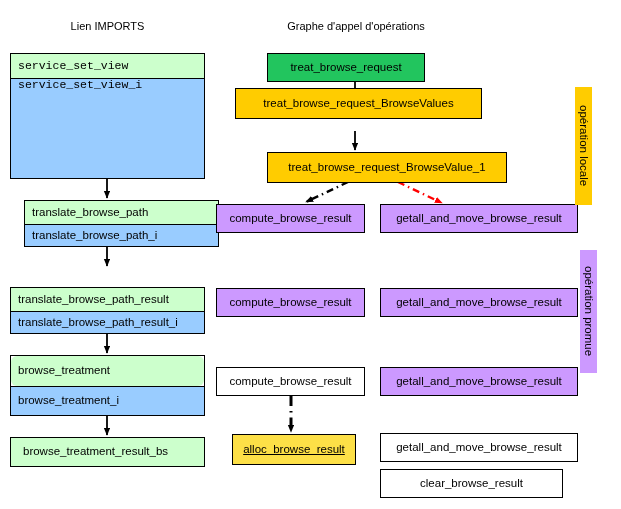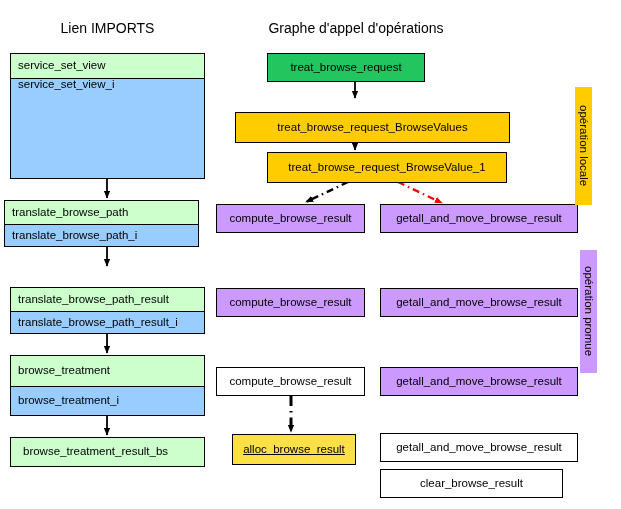--- a/index.html
+++ b/index.html
@@ -12,21 +12,21 @@
   }
   #canvas {
     position: relative;
     width: 621px;
     height: 509px;
     background: #ffffff;
     overflow: hidden;
   }
   .col-title {
     position: absolute;
-    font-size: 14px;
+    font-size: 11px;
     color: #000000;
     white-space: nowrap;
     text-align: center;
   }
   .node {
     position: absolute;
     box-sizing: border-box;
     border: 1.6px solid #000000;
     font-size: 11.5px;
     color: #000000;
@@ -121,45 +121,45 @@
       <line x1="355" y1="131" x2="355" y2="150" stroke="#000000" stroke-width="1.8" marker-end="url(#arrow-black)"></line>
 
       <line x1="348" y1="182" x2="306" y2="202" stroke="#000000" stroke-width="2.4" stroke-dasharray="7,4,1.5,4" marker-end="url(#arrow-black)"></line>
 
       <line x1="398" y1="182" x2="442" y2="203" stroke="#ff0000" stroke-width="2.4" stroke-dasharray="7,4,1.5,4" marker-end="url(#arrow-red)"></line>
 
       <line x1="291" y1="396" x2="291" y2="432" stroke="#000000" stroke-width="3" stroke-dasharray="10,5,1.5,5" marker-end="url(#arrow-black)"></line>
     </g>
   </svg>
 
-  <div class="stack" style="left:10px; top:53px; width:195px; height:126px;">
+  <div class="stack" style="left:10px; top:53px; width:195px; height:126px;font-family:Liberation Mono, monospace;">
     <div class="stack-part" style="height:24px; background:#ccffcc;">service_set_view</div>
     <div class="stack-part sep" style="flex:1; align-items:flex-start; background:#99ccff;">service_set_view_i</div>
   </div>
 
-  <div class="stack" style="left:4px; top:200px; width:195px; height:47px;">
+  <div class="stack" style="left:24px; top:200px; width:195px; height:47px;">
     <div class="stack-part" style="height:23px; background:#ccffcc;">translate_browse_path</div>
     <div class="stack-part sep" style="flex:1; background:#99ccff;">translate_browse_path_i</div>
   </div>
 
   <div class="stack" style="left:10px; top:287px; width:195px; height:47px;">
     <div class="stack-part" style="height:23px; background:#ccffcc;">translate_browse_path_result</div>
     <div class="stack-part sep" style="flex:1; background:#99ccff;">translate_browse_path_result_i</div>
   </div>
 
   <div class="stack" style="left:10px; top:355px; width:195px; height:61px;">
-    <div class="stack-part" style="height:30px; background:#ccffcc;">browse_treatment</div>
+    <div class="stack-part" style="height:30px; background:#ccffcc;border-radius:6px;">browse_treatment</div>
     <div class="stack-part sep" style="flex:1; background:#99ccff;">browse_treatment_i</div>
   </div>
 
   <div class="node left-align" style="left:10px; top:437px; width:195px; height:30px; background:#ccffcc;">browse_treatment_result_bs</div>
 
   <div class="node center-align" style="left:267px; top:53px; width:158px; height:29px; background:#22c55e;">treat_browse_request</div>
 
-  <div class="node center-align" style="left:235px; top:112px; width:275px; height:31px; background:#ffcc00;">treat_browse_request_BrowseValues</div>
+  <div class="node center-align" style="left:235px; top:88px; width:247px; height:31px; background:#ffcc00;">treat_browse_request_BrowseValues</div>
 
   <div class="node center-align" style="left:235px; top:152px; width:240px; height:31px; background:#ffcc00;margin-left:32px;">treat_browse_request_BrowseValue_1</div>
 
   <div class="node center-align" style="left:216px; top:204px; width:149px; height:29px; background:#cc99ff;">compute_browse_result</div>
   <div class="node center-align" style="left:380px; top:204px; width:198px; height:29px; background:#cc99ff;">getall_and_move_browse_result</div>
 
   <div class="node center-align" style="left:216px; top:288px; width:149px; height:29px; background:#cc99ff;">compute_browse_result</div>
   <div class="node center-align" style="left:380px; top:288px; width:198px; height:29px; background:#cc99ff;">getall_and_move_browse_result</div>
 
   <div class="node center-align" style="left:216px; top:367px; width:149px; height:29px; background:#ffffff;">compute_browse_result</div>

